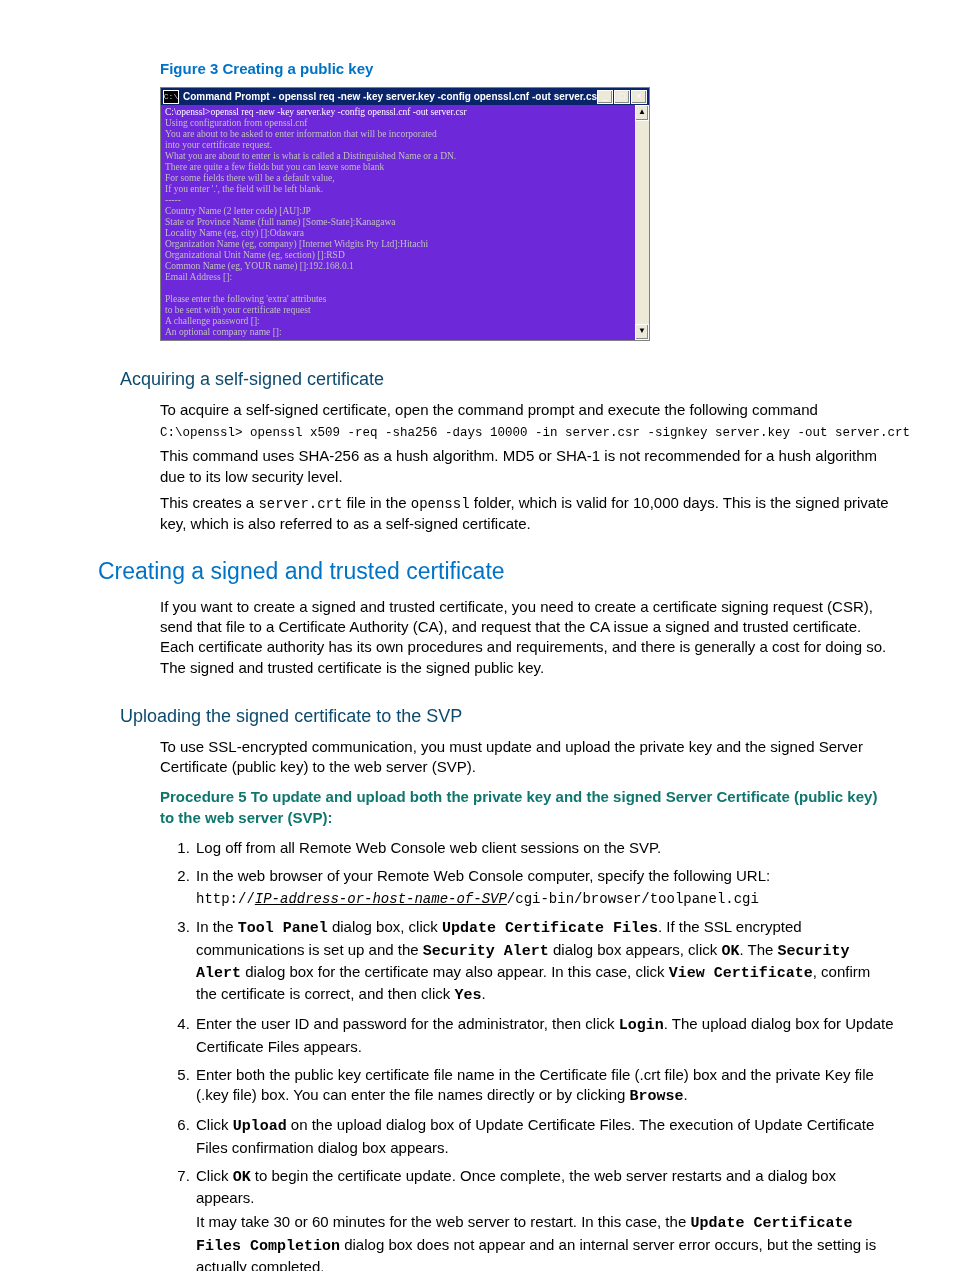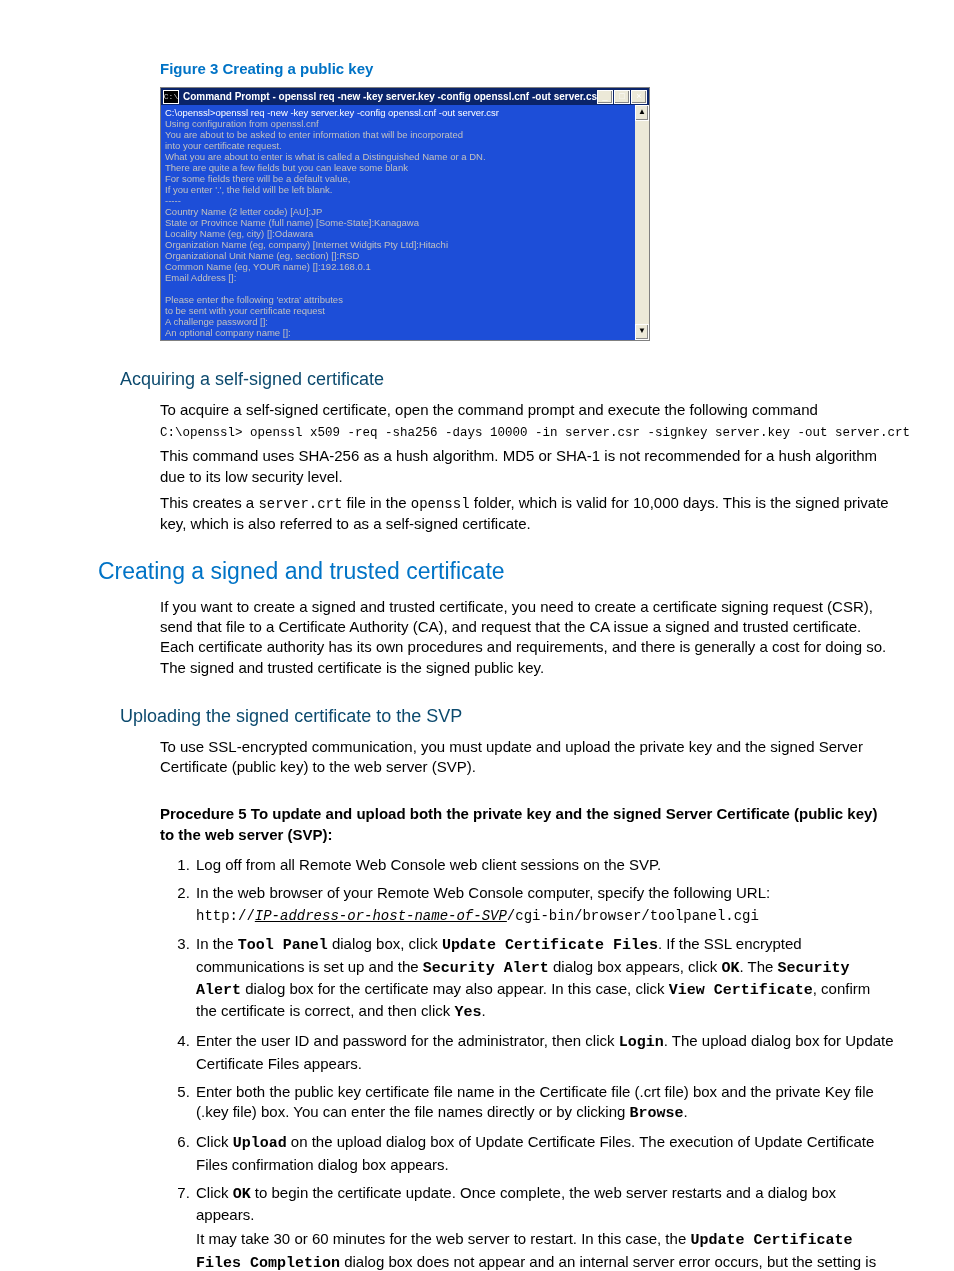--- a/index.html
+++ b/index.html
@@ -47,23 +47,23 @@
     margin-right: 4px;
     display:flex; align-items:center; justify-content:center;
   }
   .cmd-icon span { color:#ccc; font-size:8px; font-family:"Courier New",monospace; }
   .cmd-title-text { flex: 1; font-family: Tahoma, sans-serif; font-weight: bold; font-size: 10px; white-space:nowrap; overflow:hidden; }
   .cmd-btns { display:flex; gap:1px; }
   .cmd-btn { width:14px; height:12px; background:#ece9d8; border:1px solid #fff; box-shadow: inset -1px -1px #888; font-family:Marlett, sans-serif; font-size:9px; line-height:10px; text-align:center; }
   .cmd-body-wrap { display:flex; }
   .cmd-body {
     flex:1;
-    background: #1d4ed8;
+    background: #6d28d9;
     color: #c0c0c0;
-    font-family: Liberation Sans, sans-serif;
+    font-family: Liberation Serif, serif;
     font-size: 9.5px;
     line-height: 11px;
     padding: 2px 4px;
     white-space: pre-wrap;
     min-height: 185px;
   }
   .cmd-scroll { width:14px; background:#ece9d8; display:flex; flex-direction:column; }
   .cmd-scroll .sbtn { height:14px; border:1px solid #fff; box-shadow: inset -1px -1px #888; font-size:8px; text-align:center; line-height:12px; }
   .cmd-input-line { color:#fff; }
   .h2 {
@@ -91,23 +91,23 @@
     font-family: "Courier New", monospace;
     font-size: 12.5px;
     margin-left: 100px;
     margin-top: 6px;
     white-space: nowrap;
   }
   .mono { font-family: "Courier New", monospace; font-size: 14px; }
   .proc-title {
     font-family: Arial, sans-serif;
     font-weight: bold;
-    color: #000000;
-    font-size: 15px;
-    margin: 27px 0 10px 100px;
+    color: #0f766e;
+    font-size: 15px;
+    margin: 10px 0 10px 100px;
     line-height:1.35;
   }
   ol.steps {
     margin: 4px 0 0 100px;
     padding-left: 34px;
     font-size: 15px;
     line-height: 1.35;
   }
   ol.steps li { margin-bottom: 8px; padding-left: 2px; }
   ol.steps li .indent { margin-top:4px; }

